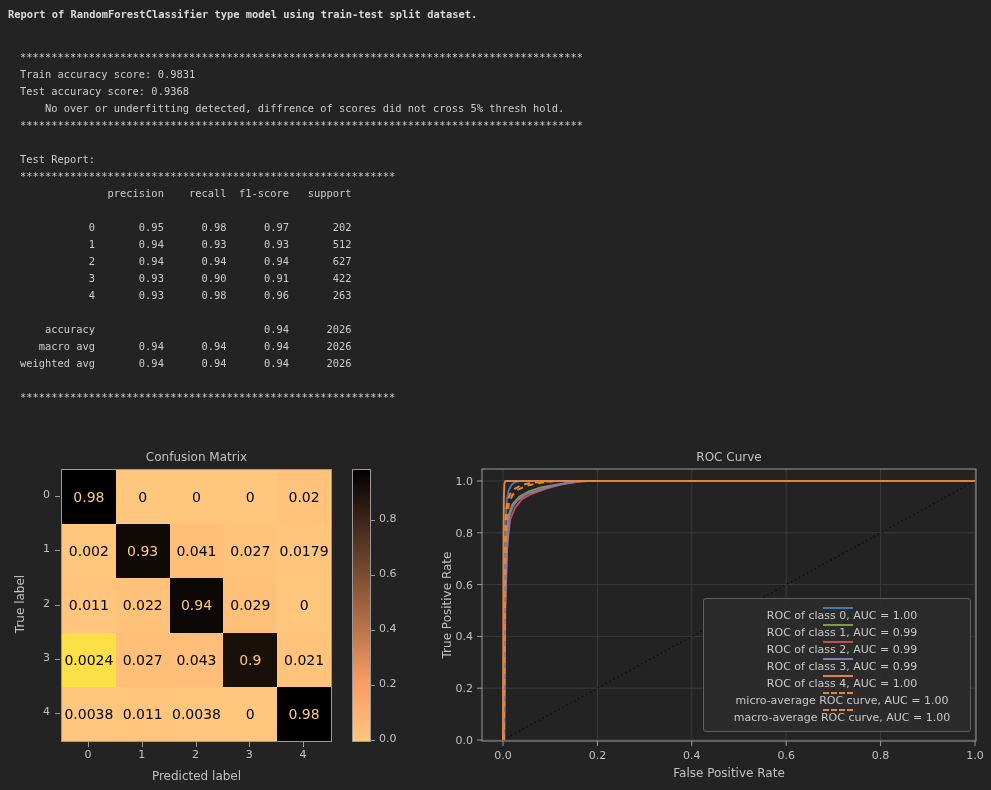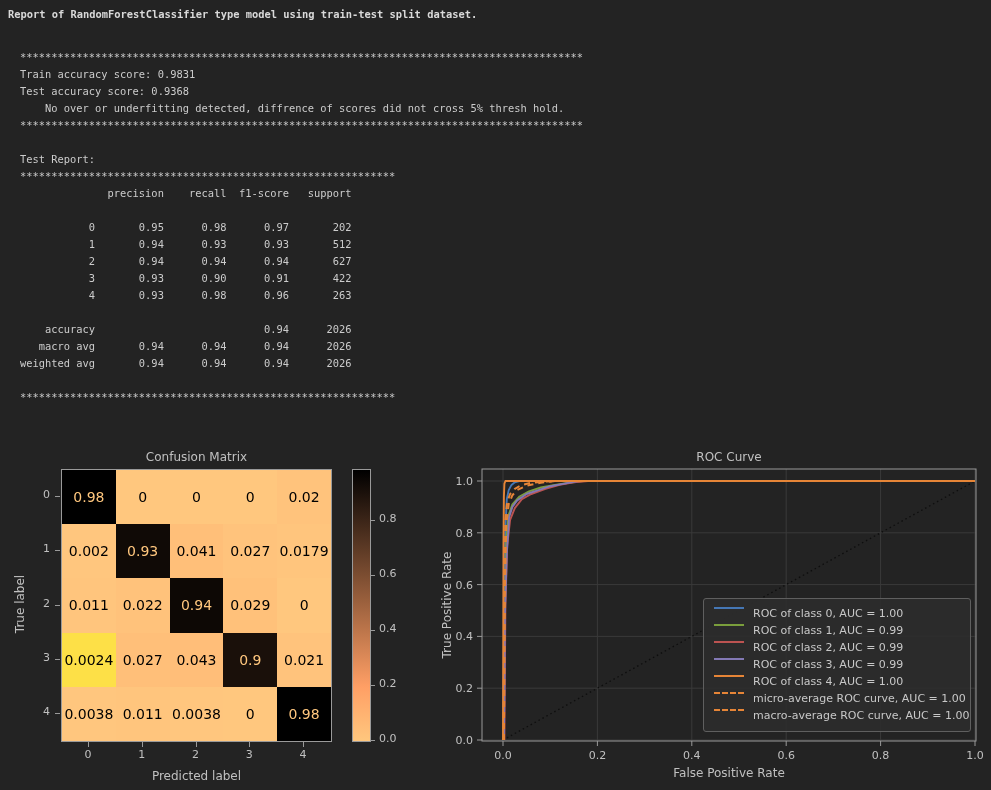--- a/index.html
+++ b/index.html
@@ -58,21 +58,21 @@
       #000000 0%, #2a1a11 13%, #503220 25%, #9f633f 50%,
       #ef955f 75%, #ff9f65 80%, #ffc77e 100%);
   }
   
   #roc-legend {
     position:absolute; left:273px; top:158px; width:268px; height:134px;
     background:rgba(45,45,45,0.92);
     border:1px solid #5f5f5f; border-radius:3px;
     padding:8px 0 0 10px; box-sizing:border-box;
   }
-  .legend-entry { display:flex; align-items:flex-start; height:17px; }
+  .legend-entry { display:flex; align-items:center; height:17px;flex-direction:column; }
   .legend-line  { width:30px; height:0; margin-right:9px; flex:0 0 auto; }
   .legend-label { font-size:11px; color:#c8c8c8; white-space:nowrap; }
 </style>
 </head>
 <body>
 
 <div class="report-title">Report of RandomForestClassifier type model using train-test split dataset.</div>
 <pre class="report-body">******************************************************************************************
 Train accuracy score: 0.9831
 Test accuracy score: 0.9368

